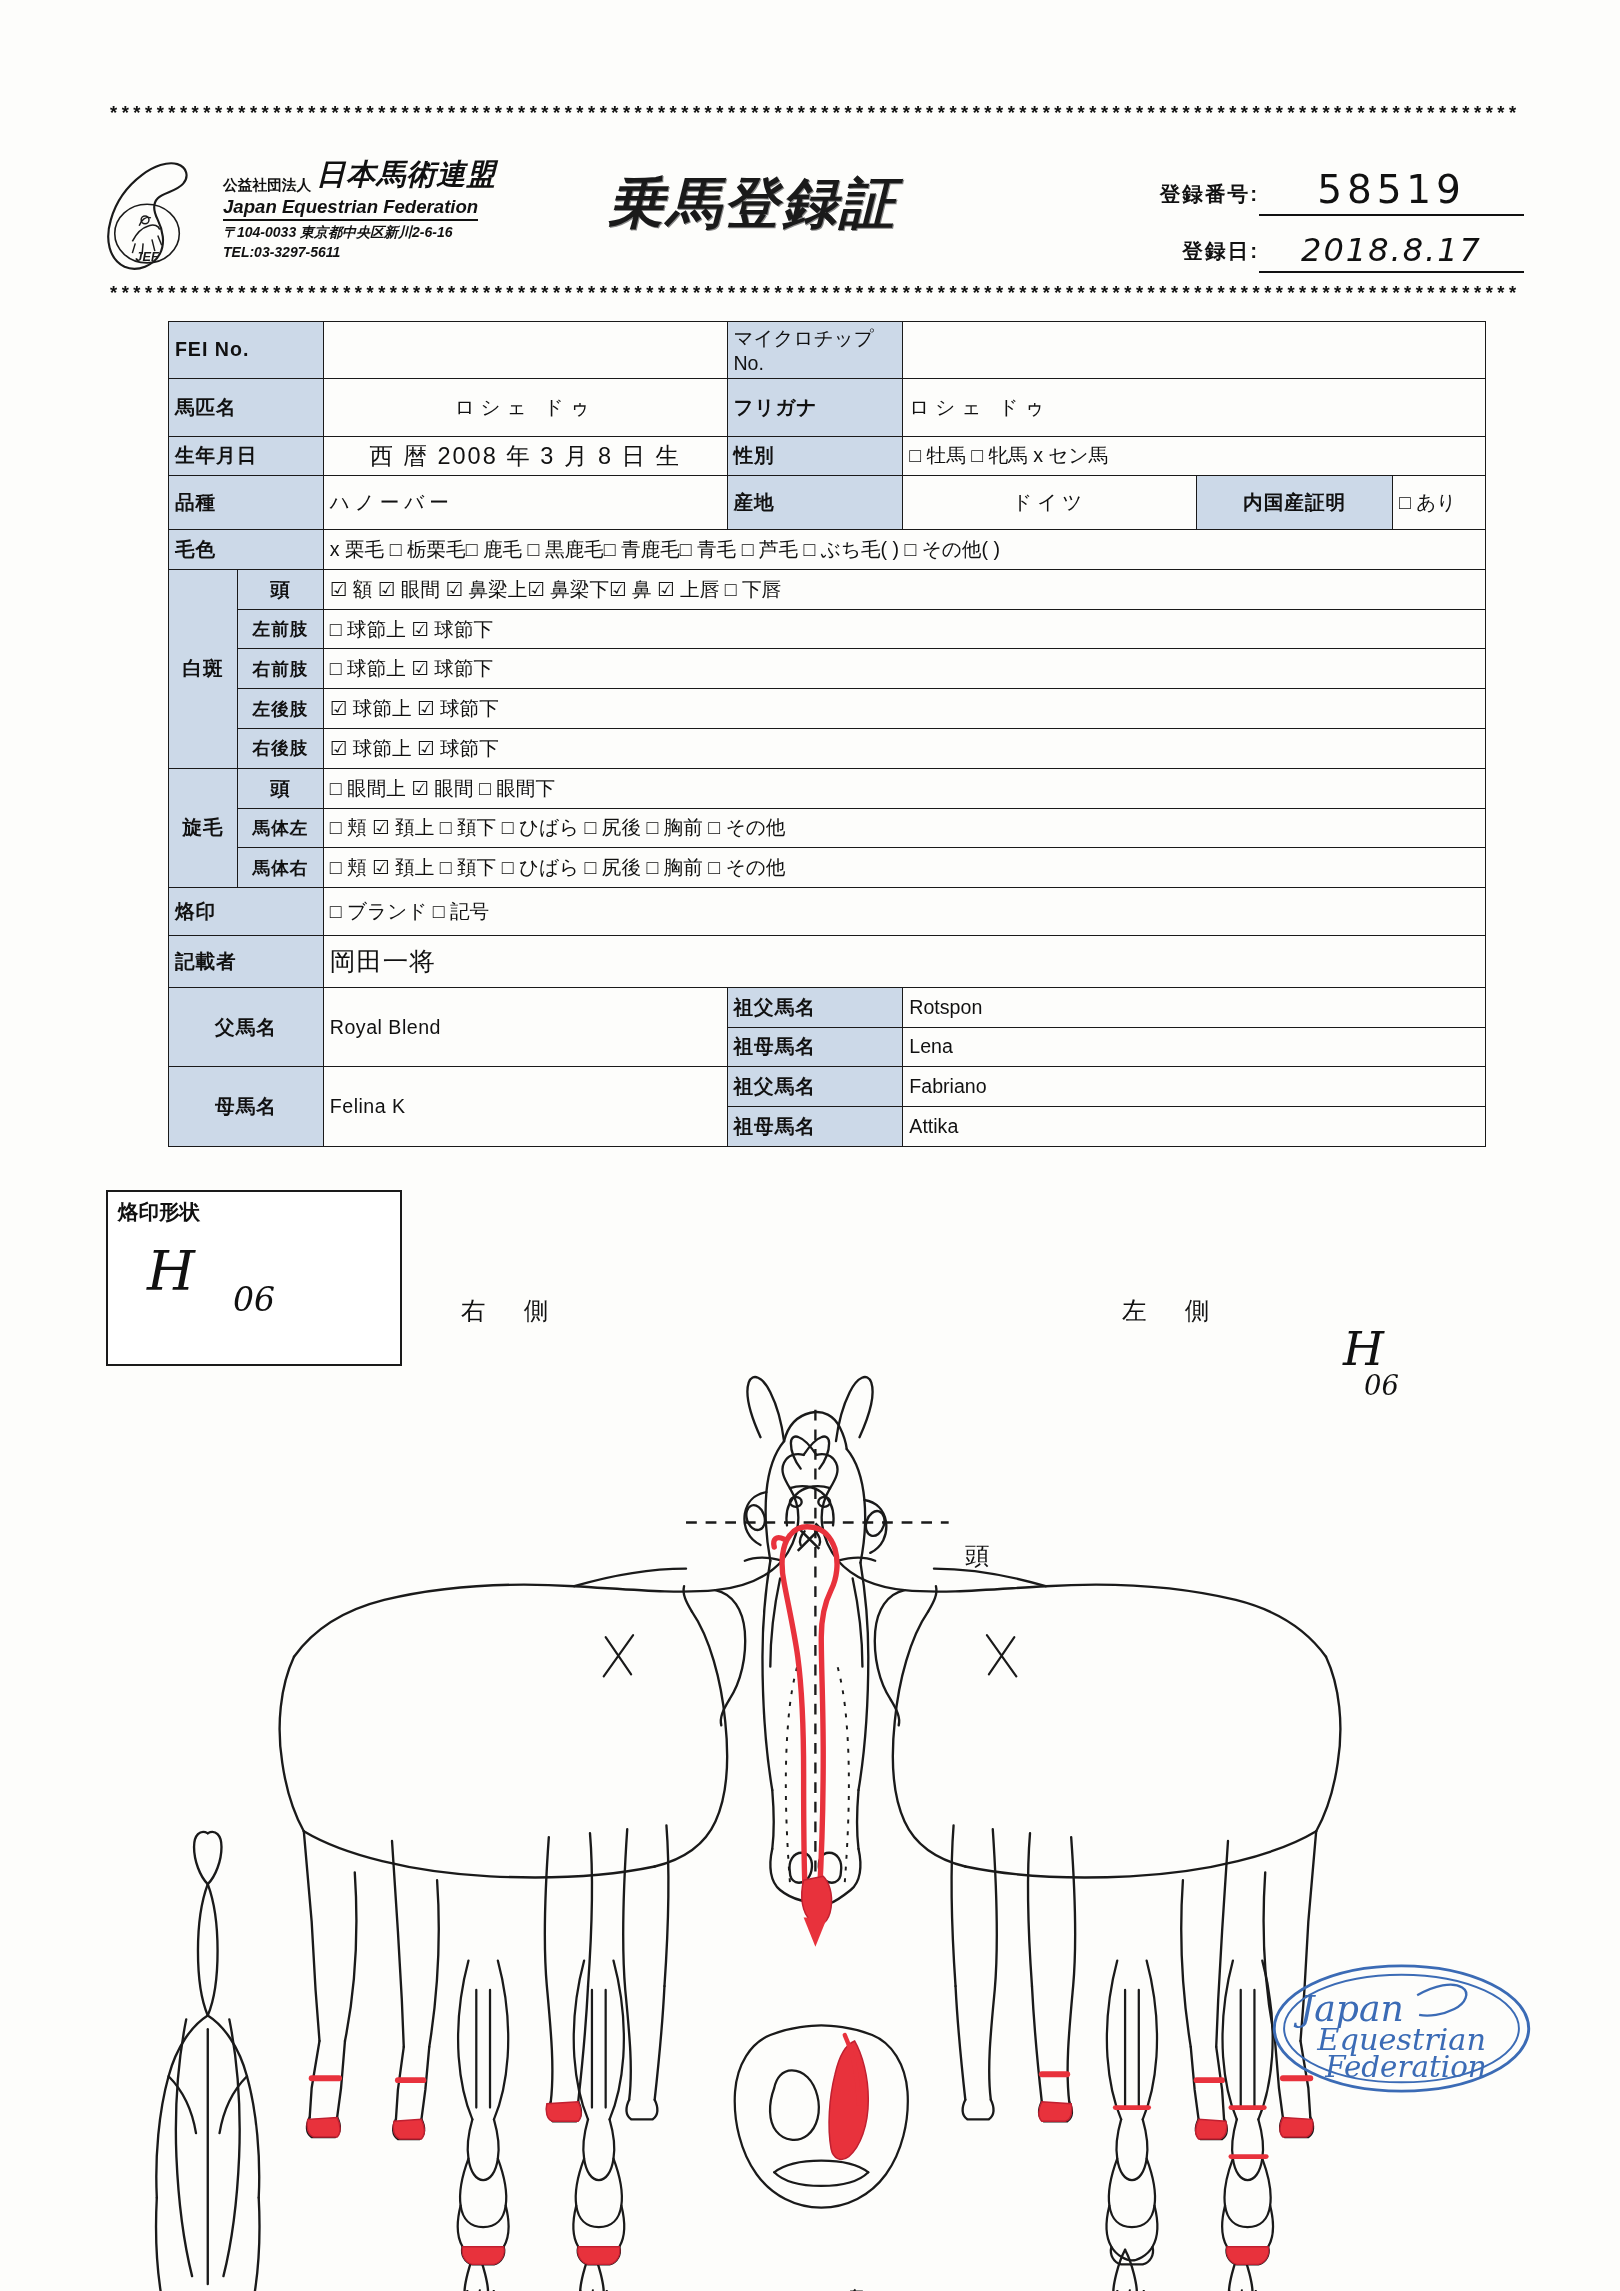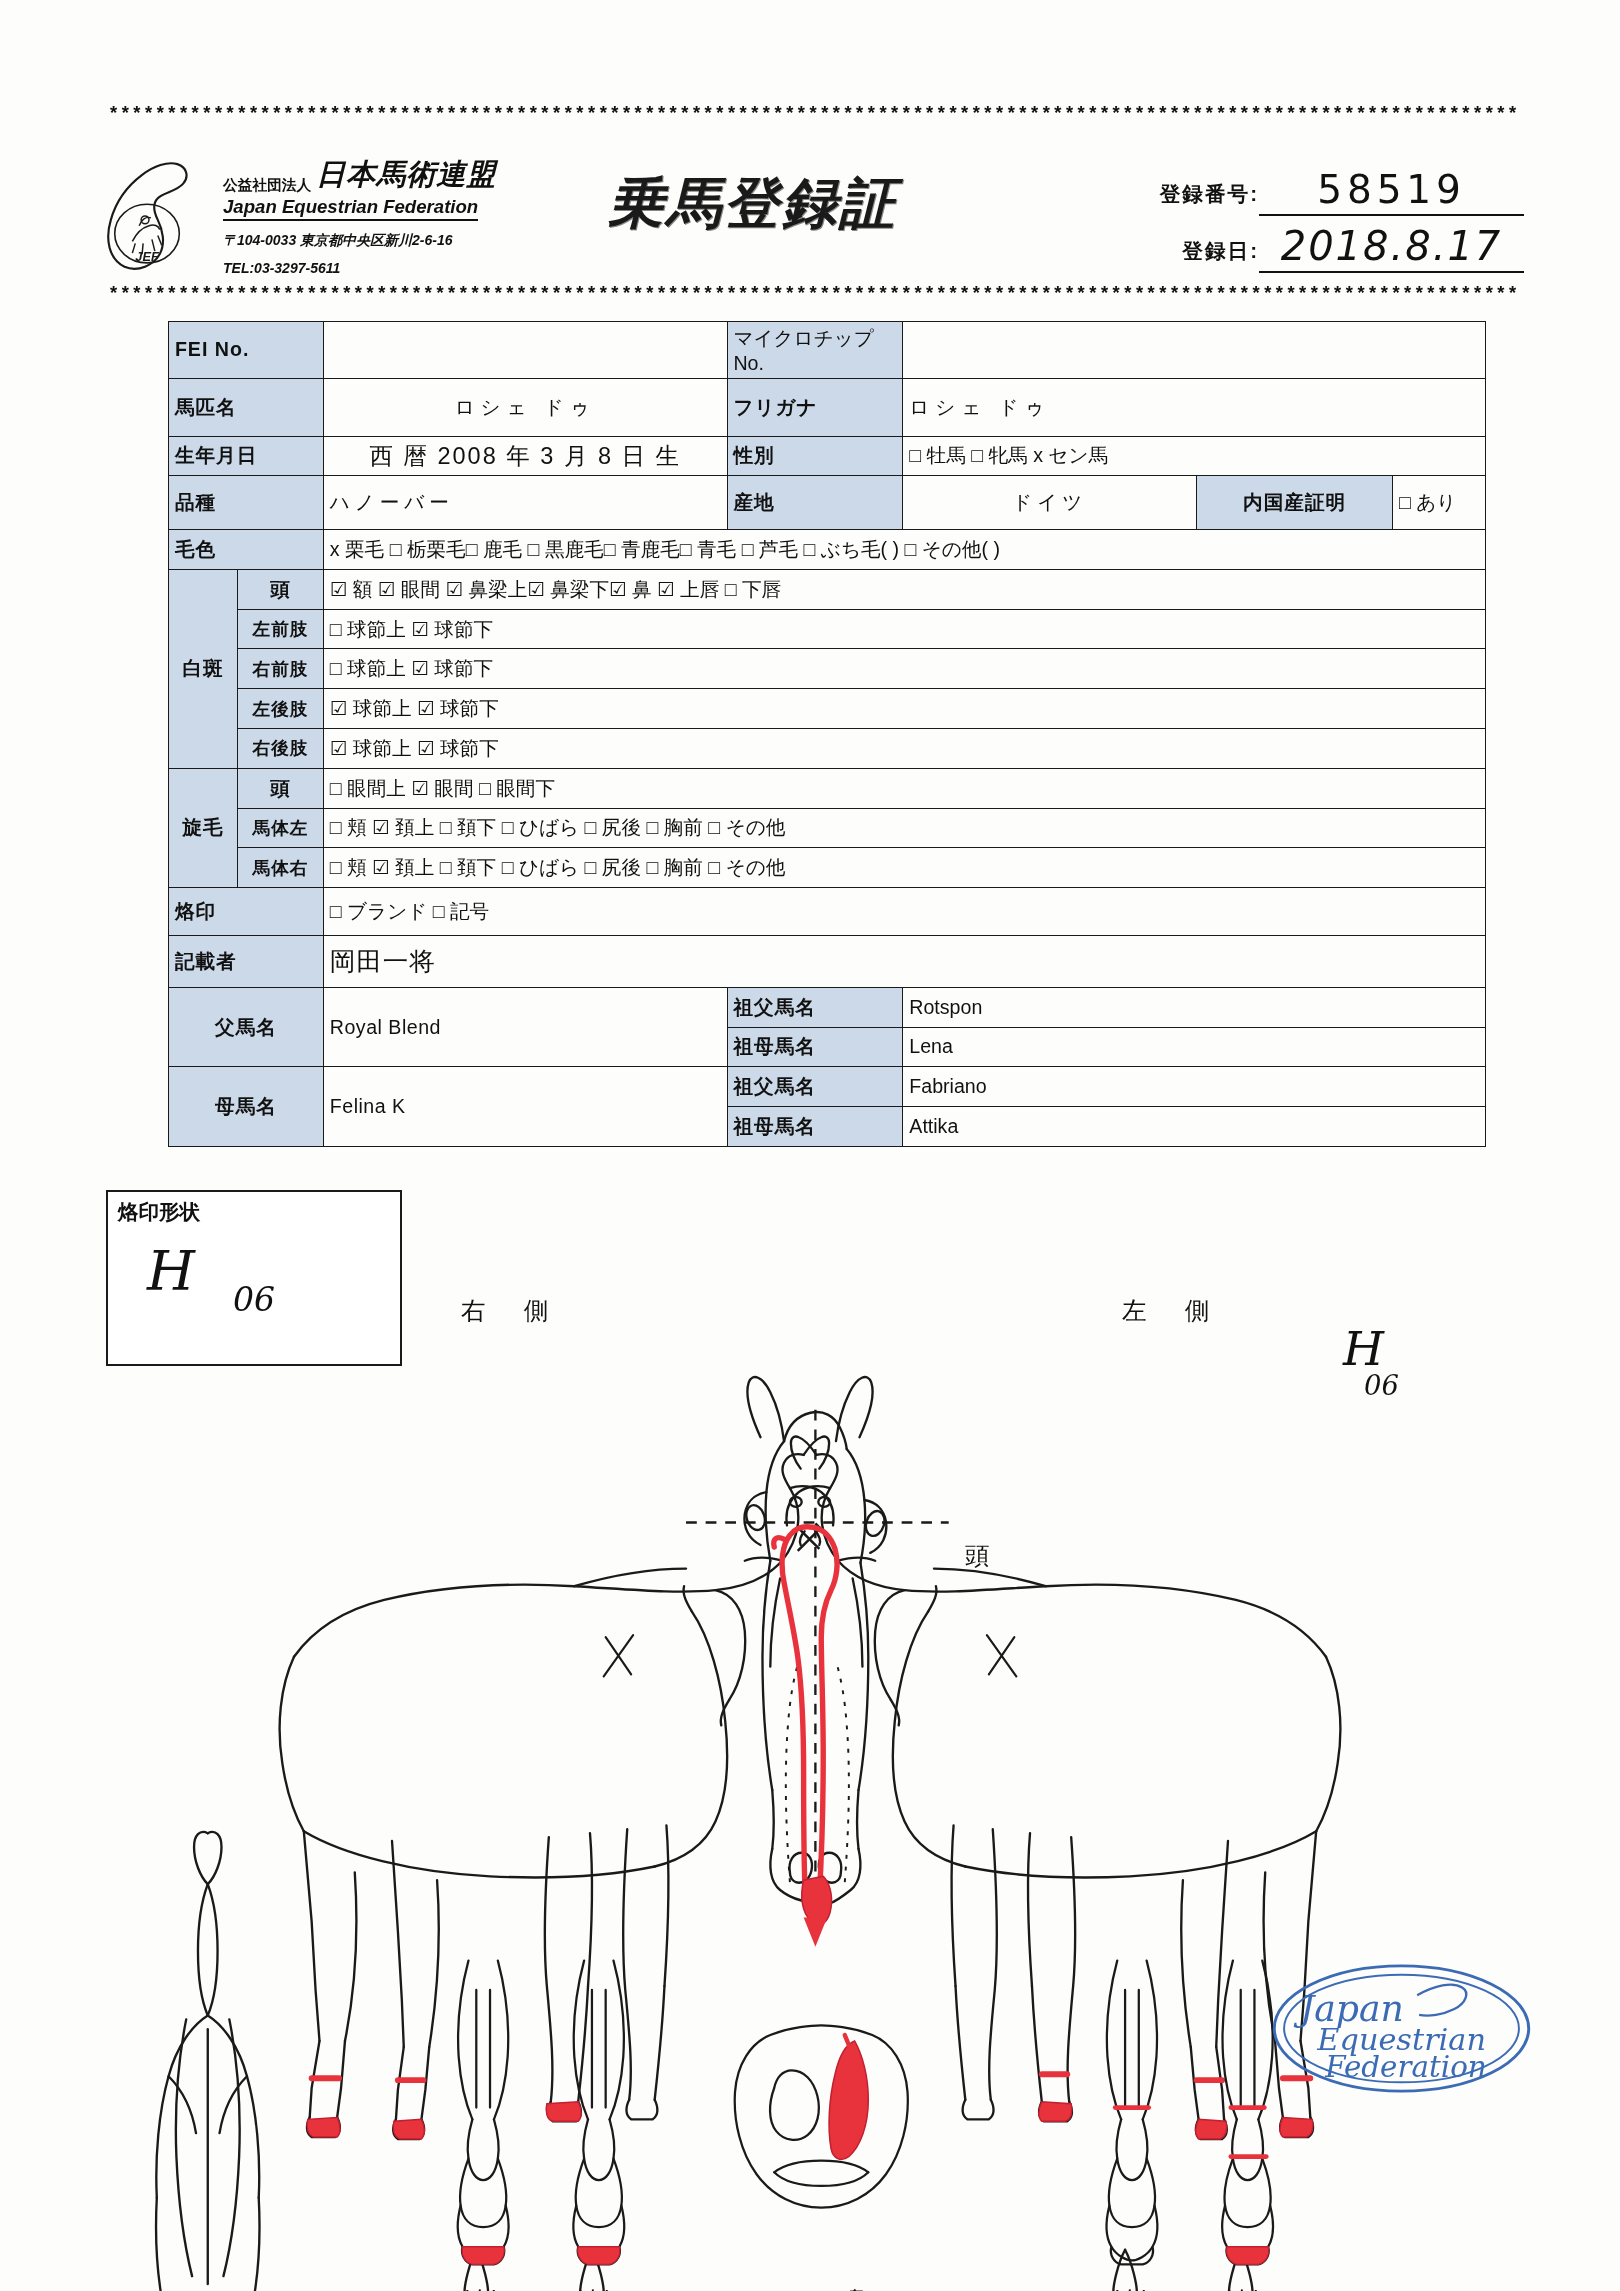--- a/index.html
+++ b/index.html
@@ -23,39 +23,39 @@
   .logo-mark{
     position:absolute;left:103px;top:9.8px;width:90px;height:113px;
   }
   .org-block{position:absolute;left:223px;top:7.8px;width:392px;}
   .org-ja{font-size:14.7px;font-weight:bold;color:#111;letter-spacing:0px;
           display:flex;align-items:flex-end;gap:5px;}
   .org-ja .small{font-size:14.7px;font-weight:bold;}
   .org-ja .big{font-size:29px;font-weight:bold;font-style:italic;letter-spacing:1px;}
   .org-en{font-size:18.6px;font-style:italic;font-weight:bold;color:#111;margin-top:1px;
           border-bottom:2px solid #111;display:inline-block;padding-bottom:1px;}
-  .org-addr{font-size:14px;font-style:italic;font-weight:bold;color:#111;margin-top:11px;line-height:1.25;}
+  .org-addr{font-size:14px;font-style:italic;font-weight:bold;color:#111;margin-top:3px;line-height:1.25;}
 
   .doc-title{
     position:absolute;left:608px;top:19.6px;
     font-size:55px;font-weight:bold;font-style:italic;letter-spacing:2.9px;
     color:#1a1a1a;
     text-shadow:1px 1px 0 #888;
   }
 
   .reg-area{position:absolute;left:1112px;top:11.8px;width:412px;}
   .reg-row{display:flex;align-items:flex-end;height:57px;}
   .reg-lbl{font-size:20.6px;font-weight:bold;color:#111;width:147px;text-align:right;
            padding-bottom:7.8px;letter-spacing:2px;}
   .reg-val{
     flex:1;border-bottom:2.5px solid #111;padding-bottom:2px;
     font-size:39px;color:#111;text-align:center;letter-spacing:4.9px;
     font-family:"DejaVu Sans",sans-serif;
   }
-  .reg-val.date{font-size:40px;letter-spacing:2px;font-style:italic;}
+  .reg-val.date{font-size:32px;letter-spacing:2px;font-style:italic;}
 
   
   .tbl{position:absolute;left:168px;top:321px;width:1318px;border-collapse:collapse;}
   .tbl td{
     border:1.6px solid #1a1a1a;font-size:19.6px;color:#111;padding:2.9px 5.9px;
     vertical-align:middle;height:33px;
   }
   .lbl{background:#ccd9e8;font-weight:bold;text-align:left;letter-spacing:1px;}
   .lbl.c{text-align:center;}
   .hand{font-size:27.4px;letter-spacing:4.9px;color:#111;}

